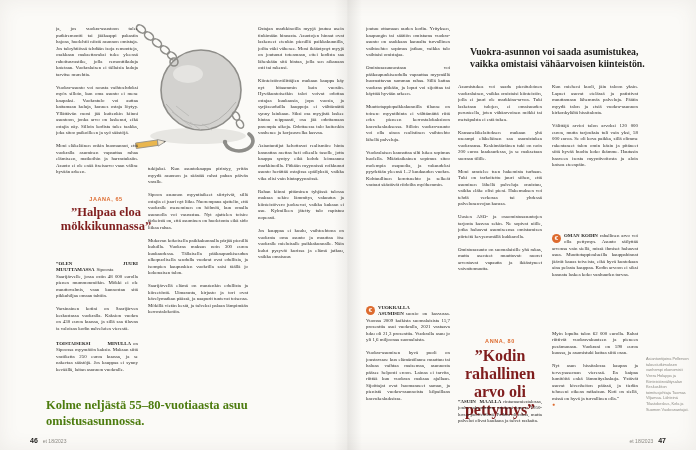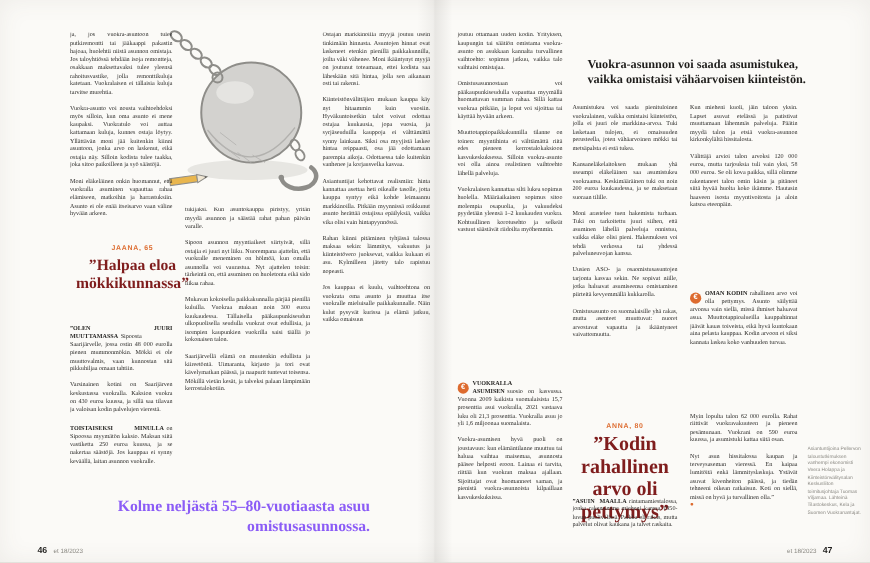--- a/index.html
+++ b/index.html
@@ -13,21 +13,21 @@
       color:#2b2a28;overflow:hidden;margin:0;}
   .bt .lead{font-weight:700;margin-right:2px;color:#1f1e1c;}
   .fact-icon{float:left;width:9px;height:9px;border-radius:50%;background:#dd6b2f;color:#fff;
       font:700 6px/9px "Liberation Sans",sans-serif;text-align:center;margin:1px 3px 0 0;}
   .qname{font:700 5.5px "Liberation Sans",sans-serif;color:#dd6b2f;text-align:center;
       letter-spacing:0.6px;text-transform:uppercase;margin:0 0 3px 0;}
   .qtext{font:700 12.5px/1.12 "Liberation Serif",serif;text-align:center;white-space:pre-line;
       color:#7f1d1d;margin:0;}
   .qtext.small{font-size:16px;}
   .headline{font:700 9.8px/1.24 "Liberation Serif",serif;color:#1f1e1c;white-space:pre-line;margin:12px;}
-  .statement{font:700 12.5px/1.25 "Liberation Serif",serif;color:#8b5cf6;text-align:right;
+  .statement{font:700 12.5px/1.25 "Liberation Serif",serif;color:#4d7c0f;text-align:left;
       white-space:pre-line;margin:0;}
   .credits{font:3.9px/1.45 "Liberation Sans",sans-serif;color:#8a8882;text-align:left;}
   .footer{position:absolute;bottom:6px;display:flex;align-items:baseline;gap:5px;
       font-family:"Liberation Sans",sans-serif;font-size:5px;color:#8a8882;}
   .pgnum{font-weight:700;font-size:7px;color:#1f1e1c;}
   .endmark{color:#dd6b2f;font-size:5px;vertical-align:baseline;}
 </style>
 </head>
 <body>
 

